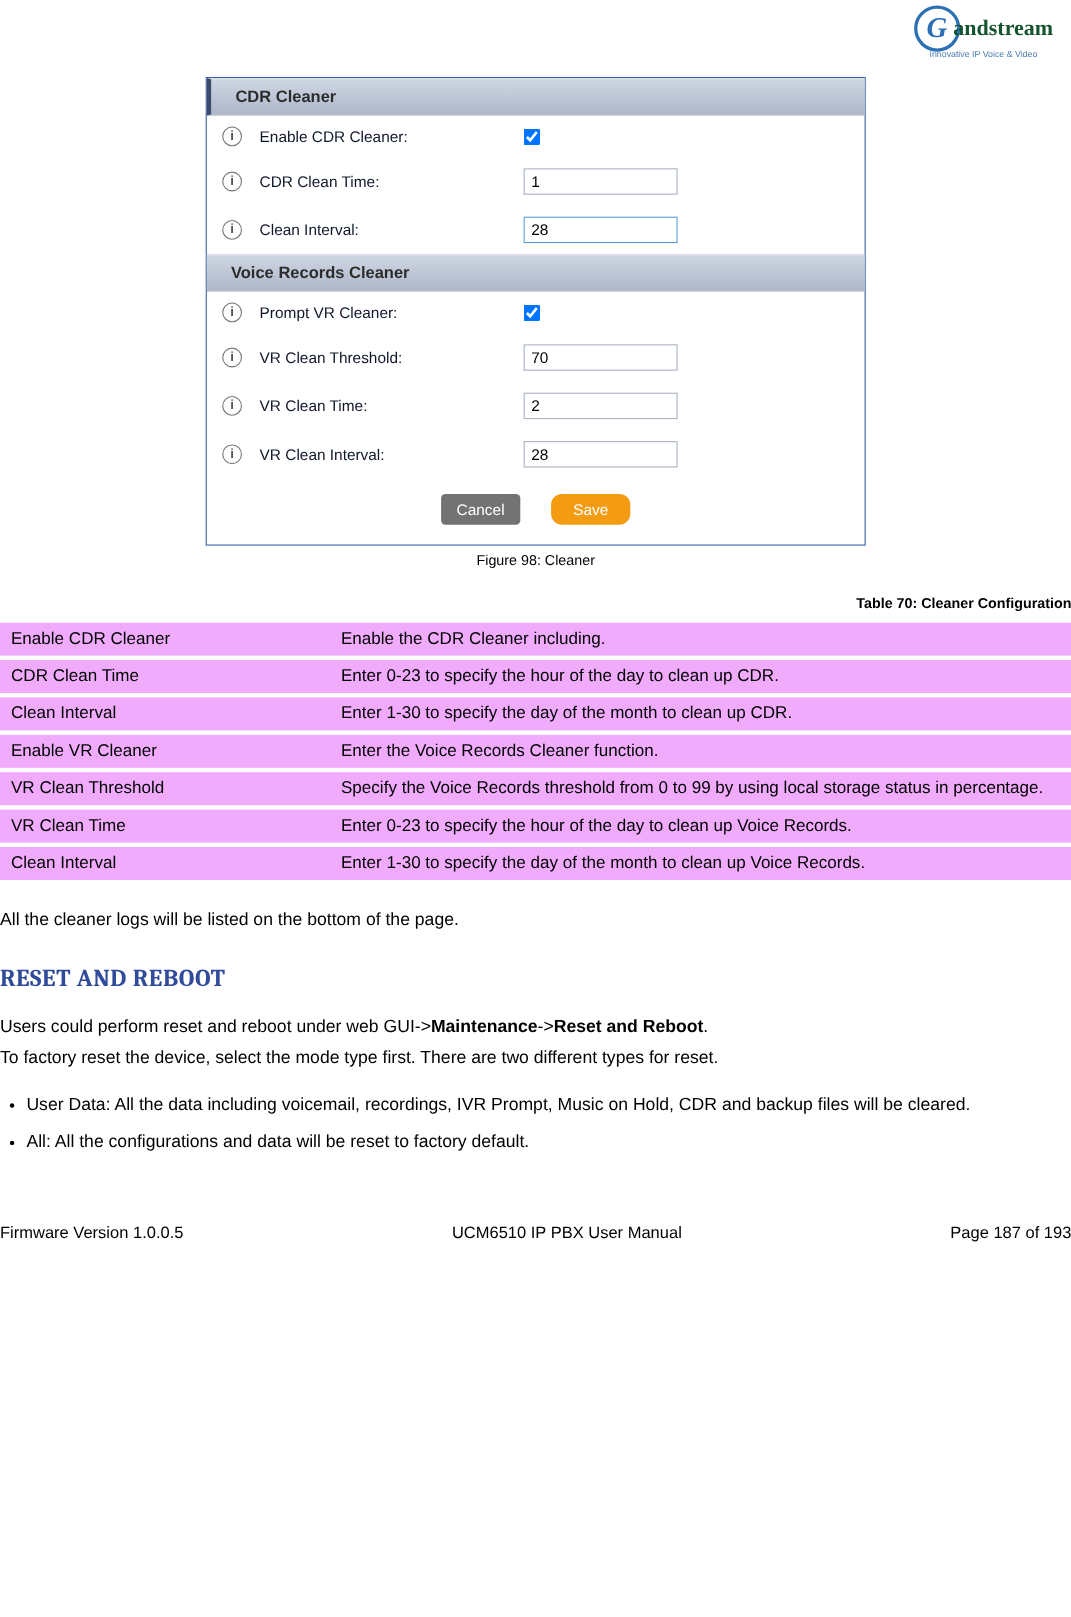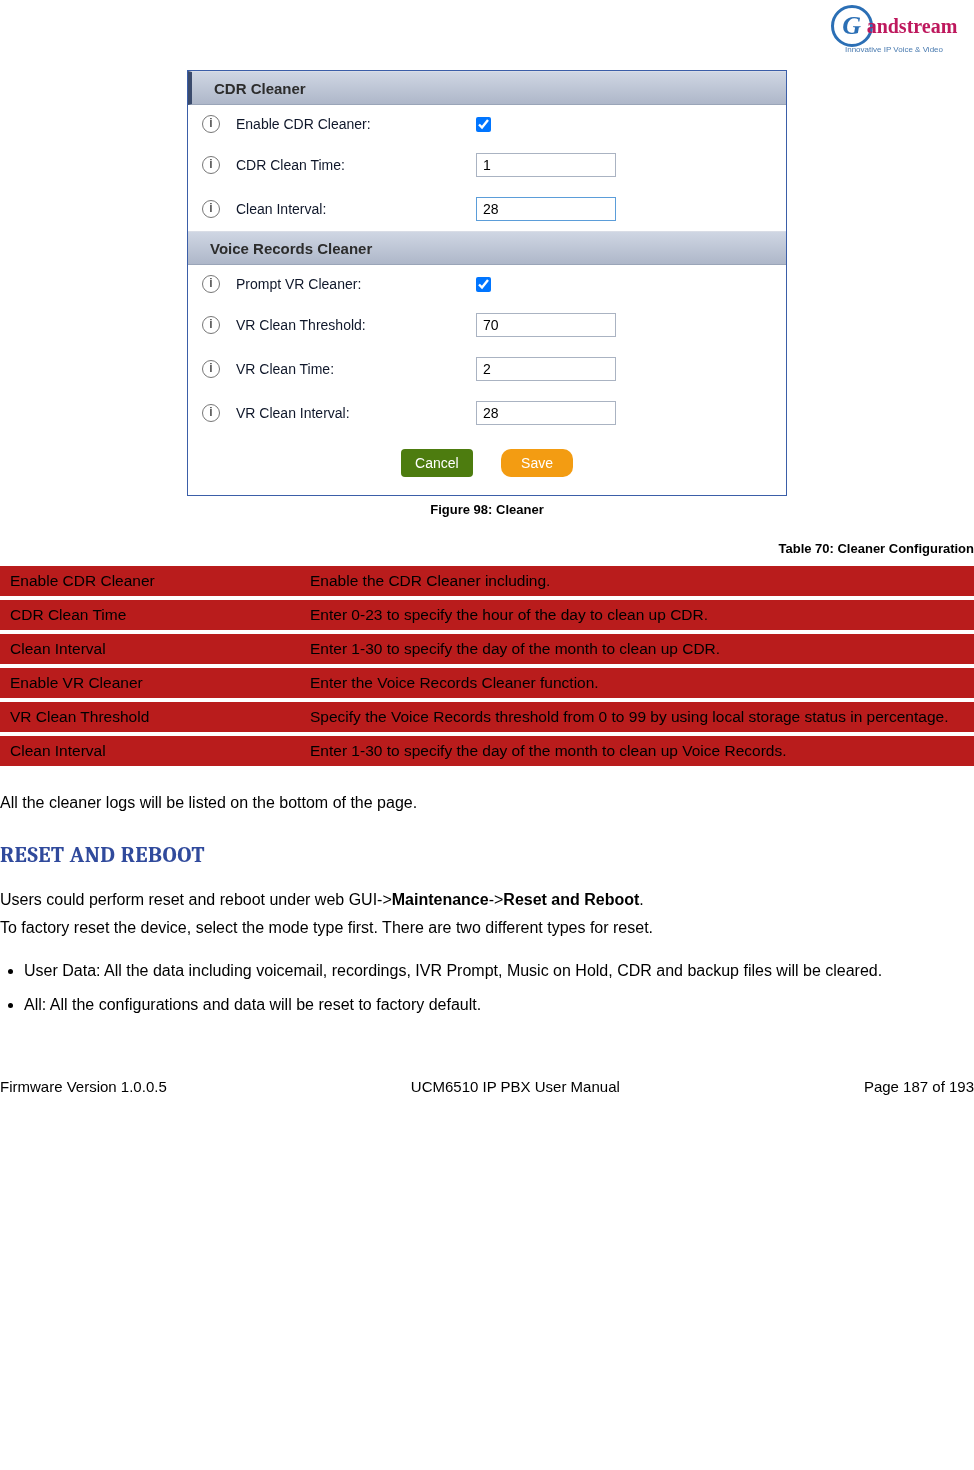--- a/index.html
+++ b/index.html
@@ -28,21 +28,21 @@
     border: 3px solid #2b6fb5;
     background: #fff;
     font: italic bold 26px Georgia, serif;
     color: #2b6fb5;
     line-height: 36px;
     vertical-align: middle;
   }
   .logo-text {
     display: inline-block;
     font: bold 20px Georgia, serif;
-    color: #be185d;
+    color: #14532d;
     vertical-align: middle;
     margin-left: -6px;
   }
   .logo-tag {
     font-size: 8px;
     color: #4a7bb0;
     margin-top: -2px;
   }
   
   .panel {
@@ -105,43 +105,43 @@
     min-width: 72px;
     height: 28px;
     line-height: 28px;
     border: none;
     border-radius: 4px;
     color: #fff;
     font-size: 14px;
     cursor: pointer;
     padding: 0 12px;
   }
-  .btn-cancel { background: #4d7c0f; }
+  .btn-cancel { background: #737373; }
   .btn-save { background: #f39c12; margin-left: 24px; border-radius: 10px; }
 
   .caption {
     text-align: center;
-    font-weight: bold;
+    font-weight: normal;
     font-size: 13px;
     margin: 4px 0 24px 0;
   }
   .table-caption {
     text-align: right;
     font-weight: bold;
     font-size: 13px;
     margin-bottom: 6px;
   }
   table.cfg {
     width: 100%;
     border-collapse: separate;
     border-spacing: 0 4px;
     font-size: 15.5px;
   }
   table.cfg td {
-    background: #b91c1c;
+    background: #f0abfc;
     padding: 6px 10px;
     vertical-align: top;
   }
   table.cfg td:first-child { width: 300px; }
 
   .body-text { margin: 22px 0; font-size: 16px; line-height: 1.4; }
   h2.reset {
     color: #304a9c;
     font-family: Cambria, Georgia, serif;
     font-size: 22px;
@@ -236,20 +236,24 @@
       </tr>
       <tr>
         <td>Enable VR Cleaner</td>
         <td>Enter the Voice Records Cleaner function.</td>
       </tr>
       <tr>
         <td>VR Clean Threshold</td>
         <td>Specify the Voice Records threshold from 0 to 99 by using local storage status in percentage.</td>
       </tr>
       <tr>
+        <td>VR Clean Time</td>
+        <td>Enter 0-23 to specify the hour of the day to clean up Voice Records.</td>
+      </tr>
+      <tr>
         <td>Clean Interval</td>
         <td>Enter 1-30 to specify the day of the month to clean up Voice Records.</td>
       </tr>
     </tbody>
 </table>
 
 <p class="body-text">All the cleaner logs will be listed on the bottom of the page.</p>
 
 <h2 class="reset">RESET AND REBOOT</h2>
 

